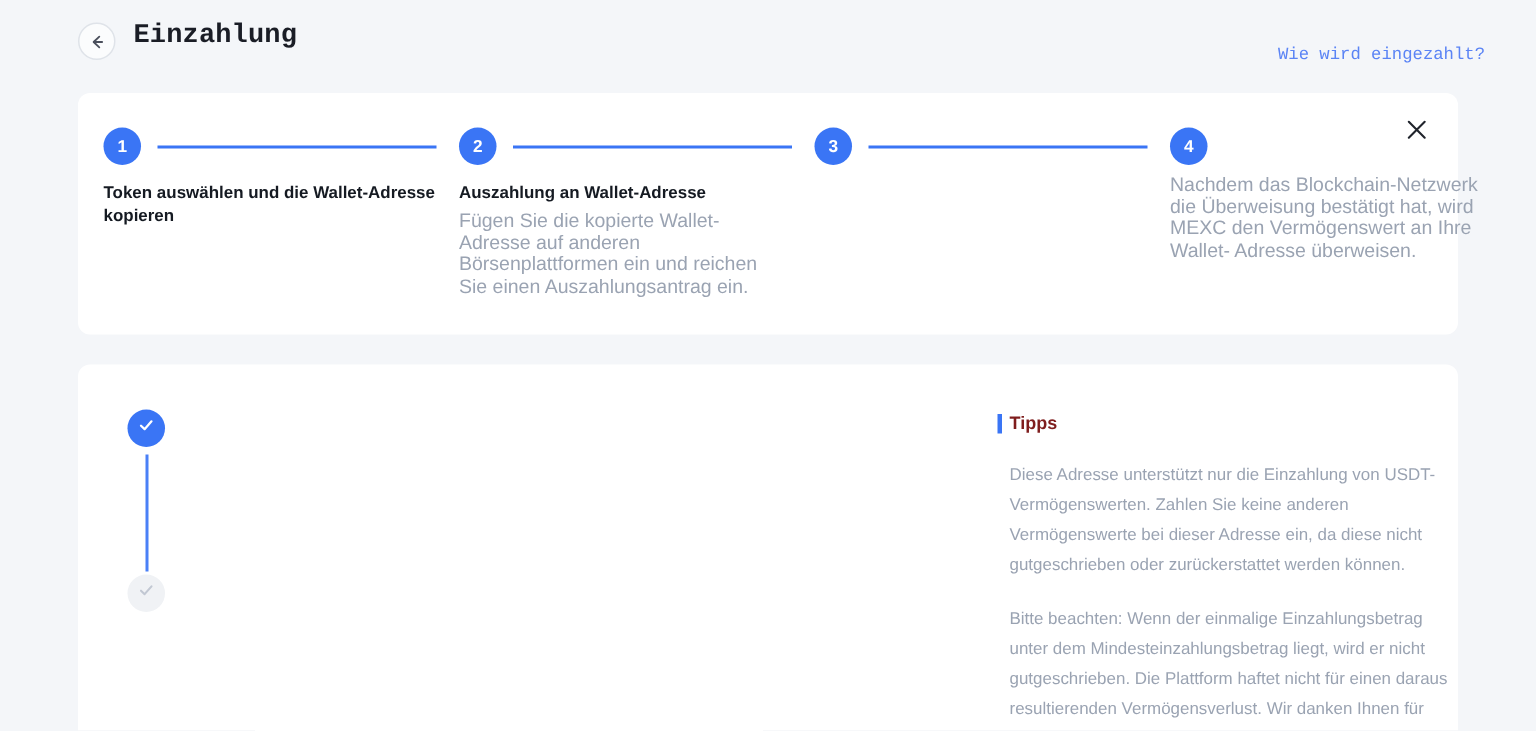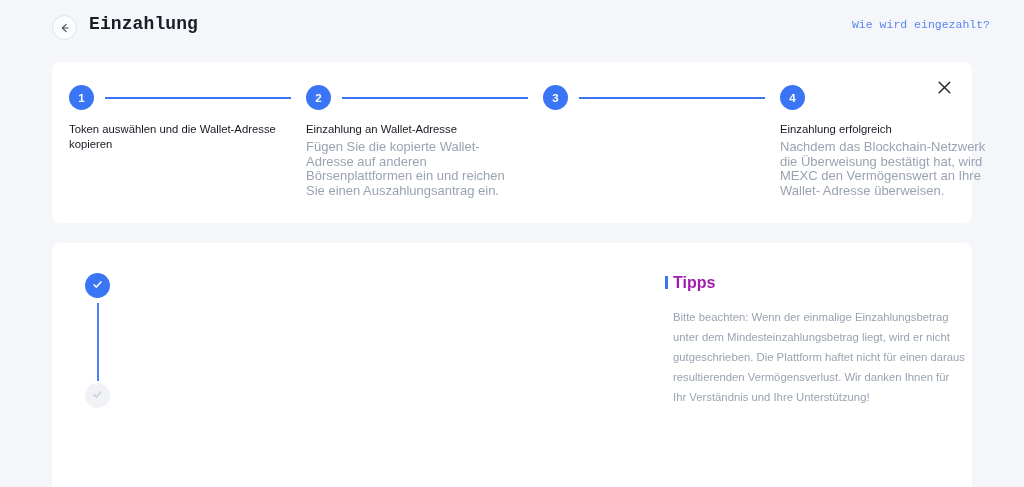--- a/index.html
+++ b/index.html
@@ -41,21 +41,21 @@
   .page-title {
     position: absolute;
     left: 89px; top: 14px;
     font-size: 18px;
     font-weight: 700;
     letter-spacing: .1px;
     color: #1a1d26;
   }
   .help-link {
     position: absolute;
-    right: 34px; top: 18px;
+    right: 34px; top: 30px;
     font-size: 11.5px;
     color: #5b84f5;
     text-decoration: none;
     cursor: pointer;
   }
 
   
   .card {
     position: absolute;
     left: 52px;
@@ -122,21 +122,21 @@
     position: absolute;
     left: 36px; top: 12px;
     width: 186px;
     height: 1.6px;
     background: #3a75f5;
   }
 
   .step-title {
     margin-top: 9px;
     font-size: 11.3px;
-    font-weight: 400;
+    font-weight: 700;
     line-height: 15px;
     color: #151a22;
     width: 222px;
   }
   .step-desc {
     margin-top: 3px;
     font-size: 13px;
     line-height: 14.6px;
     color: #9aa3b2;
     width: 216px;
@@ -183,23 +183,23 @@
 
   
   .tips {
     position: absolute;
     left: 613px; top: 32px;
     width: 300px;
   }
   .tips-head {
     position: relative;
     padding-left: 8px;
-    font-size: 16px;
+    font-size: 12px;
     font-weight: 700;
-    color: #a21caf;
+    color: #7f1d1d;
     line-height: 15px;
   }
   .tips-head::before {
     content: "";
     position: absolute;
     left: 0; top: 1px;
     width: 2.5px; height: 13px;
     background: #3a75f5;
   }
   .tips-para {
@@ -251,37 +251,36 @@
         <div class="step-line"></div>
       </div>
       <div class="step-title">Token auswählen und die Wallet-Adresse kopieren</div>
     </div>
 
     <div class="step step-1">
       <div class="step-head">
         <div class="step-bubble">2</div>
         <div class="step-line"></div>
       </div>
-      <div class="step-title">Einzahlung an Wallet-Adresse</div>
+      <div class="step-title">Auszahlung an Wallet-Adresse</div>
       <div class="step-desc">Fügen Sie die kopierte Wallet-Adresse auf anderen Börsenplattformen ein und reichen Sie einen Auszahlungsantrag ein.</div>
     </div>
 
     <div class="step step-2">
       <div class="step-head">
         <div class="step-bubble">3</div>
         <div class="step-line"></div>
       </div>
     </div>
 
     <div class="step step-3">
       <div class="step-head">
         <div class="step-bubble">4</div>
 
       </div>
-      <div class="step-title">Einzahlung erfolgreich</div>
       <div class="step-desc">Nachdem das Blockchain-Netzwerk die Überweisung bestätigt hat, wird MEXC den Vermögenswert an Ihre Wallet- Adresse überweisen.</div>
     </div>
 
   </div>
 </div>
 
 <div class="card" id="form-card">
 
   <div class="form-left">
     <div class="rail">
@@ -298,16 +297,17 @@
           <svg width="13" height="13" viewBox="0 0 13 13">
             <path d="M3 6.8 L5.4 9.1 L10 3.9" fill="none" stroke="#c2c8d3" stroke-width="1.4" stroke-linecap="round" stroke-linejoin="round"></path>
           </svg>
         </span>
       </div>
     </div>
   </div>
 
   <div class="tips">
     <div class="tips-head">Tipps</div>
+    <div class="tips-para">Diese Adresse unterstützt nur die Einzahlung von USDT-Vermögenswerten. Zahlen Sie keine anderen Vermögenswerte bei dieser Adresse ein, da diese nicht gutgeschrieben oder zurückerstattet werden können.</div>
     <div class="tips-para">Bitte beachten: Wenn der einmalige Einzahlungsbetrag unter dem Mindesteinzahlungsbetrag liegt, wird er nicht gutgeschrieben. Die Plattform haftet nicht für einen daraus resultierenden Vermögensverlust. Wir danken Ihnen für Ihr Verständnis und Ihre Unterstützung!</div>
   </div>
 
 </div>
 
 </body></html>

